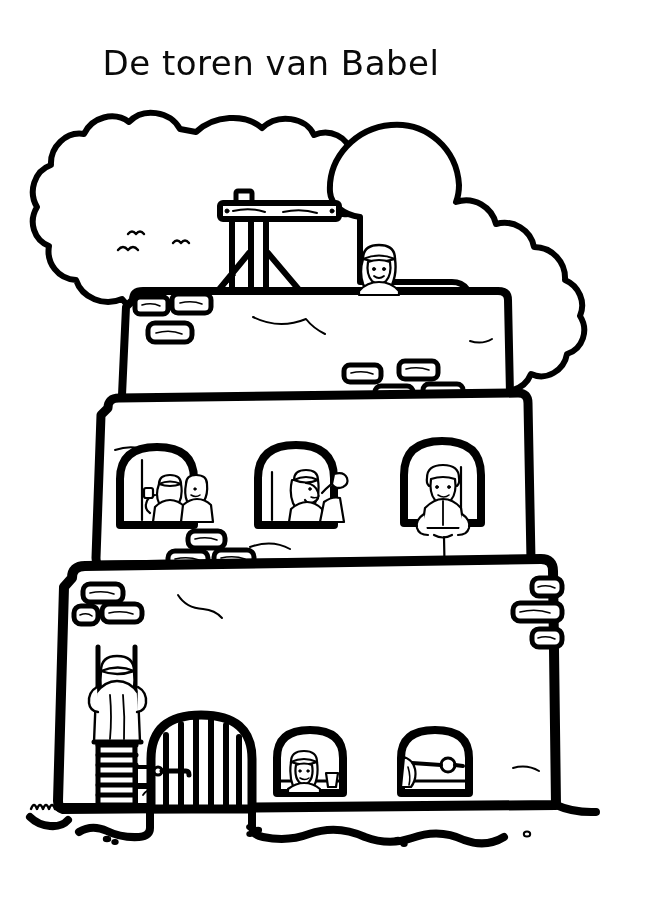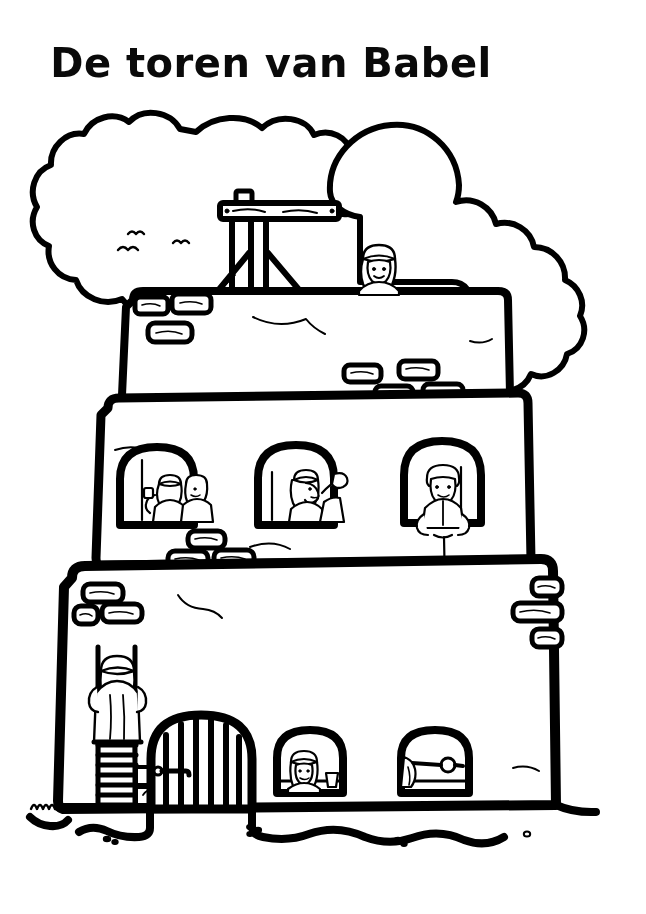--- a/index.html
+++ b/index.html
@@ -21,22 +21,22 @@
     height: 914px;
     background: #ffffff;
   }
   #title {
     position: absolute;
     left: 0;
     top: 42px;
     width: 542px;
     text-align: center;
     font-family: "DejaVu Sans", sans-serif;
-    font-size: 40px;
-    font-weight: 700;
+    font-size: 34px;
+    font-weight: 400;
     letter-spacing: 0.5px;
     color: #0a0a0a;
     line-height: 42px;
     white-space: nowrap;
   }
   #artwork {
     position: absolute;
     left: 0;
     top: 95px;
     width: 646px;

